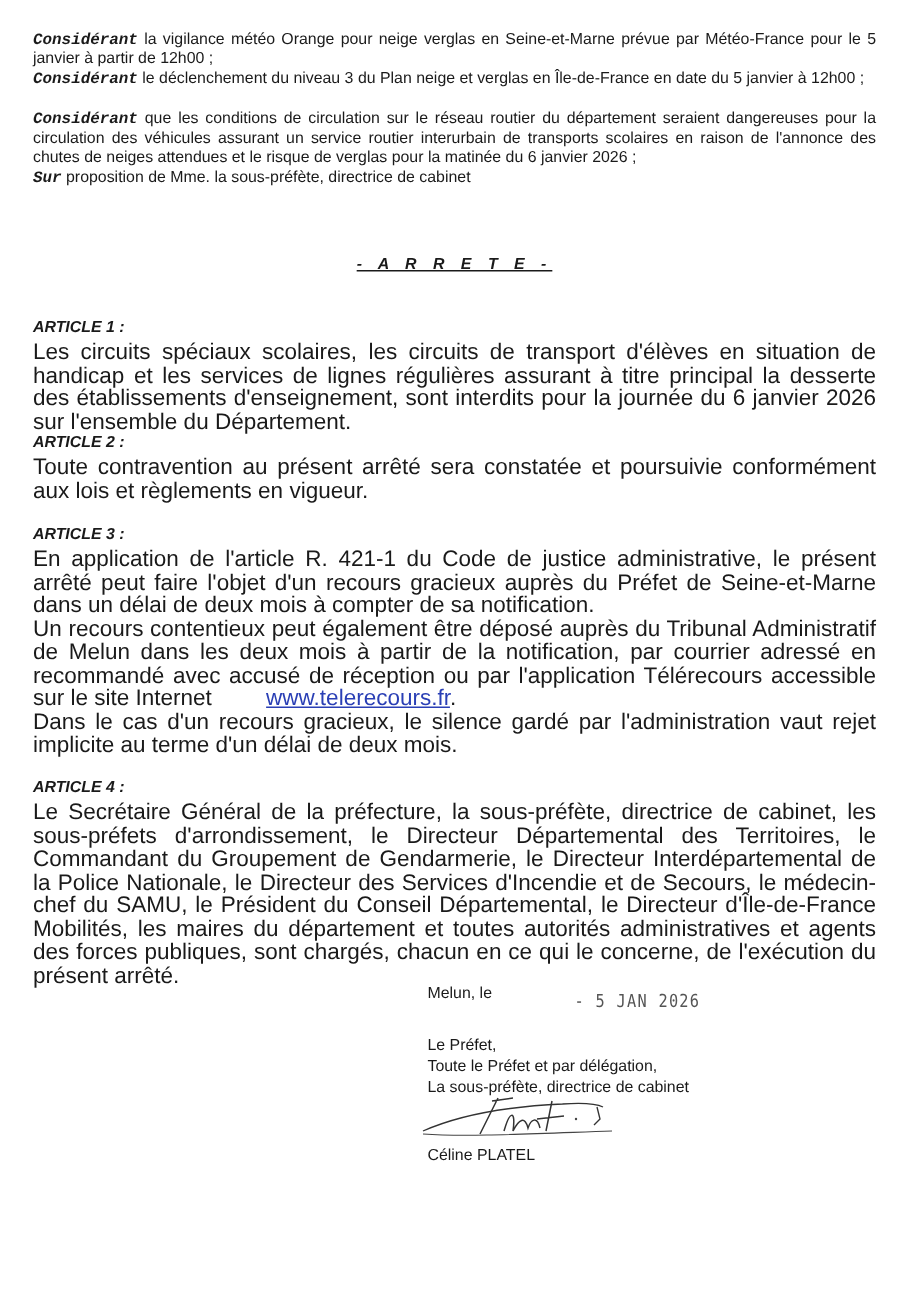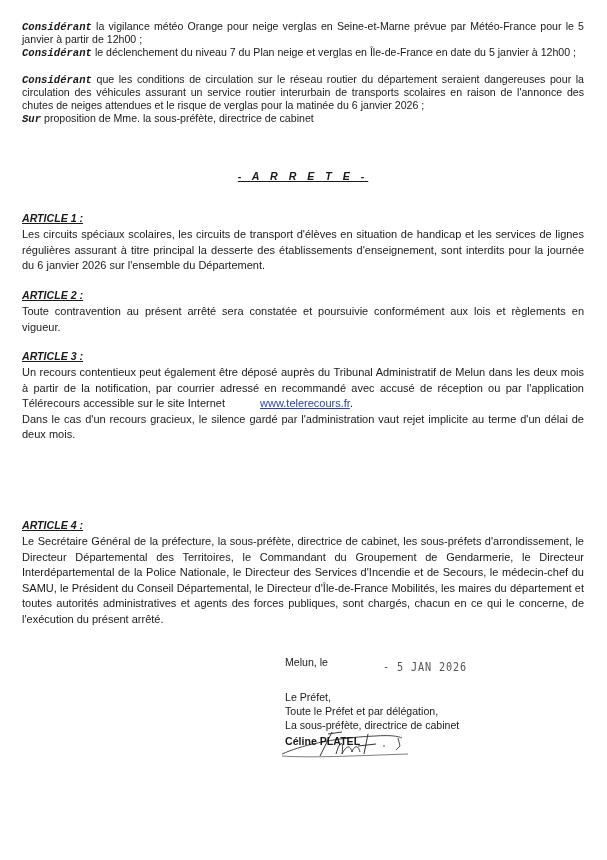--- a/index.html
+++ b/index.html
@@ -10,45 +10,45 @@
     }
     .page { position: absolute; left: 22px; top: 0; width: 562px; }
     .consid { position: absolute; left: 0; width: 562px; text-align: justify; text-align-last: left; }
     .consid .kw { font-weight: bold; font-style: italic; font-family: Liberation Mono, monospace; }
     .arrete-title {
       position: absolute; left: 0; width: 562px; top: 170px; text-align: center;
       font-weight: bold; font-style: italic; letter-spacing: 4px; font-size: 10.6px; text-decoration: underline;
     }
     .article { position: absolute; left: 0; width: 562px; }
     .article h3 {
-      margin: 0 0 3px 0; font-size: 10.6px; font-weight: bold; font-style: italic; line-height: 12px; text-decoration: underline;
+      margin: 0 0 3px 0; font-size: 10.6px; font-weight: bold; font-style: italic; line-height: 12px;
     }
     .article p {
-      margin: 0; text-align: justify; line-height: 15.5px; font-size: 11px;
+      margin: 0; text-align: justify; line-height: 15.5px; font-size: 15px;
     }
     .article p.last { text-align-last: left; }
     a.link { color: #2a3fb5; text-decoration: underline; padding-left: 32px; }
     .sig { position: absolute; left: 285px; width: 260px; font-size: 10.6px; line-height: 14px; }
     .stamp {
       position: absolute; left: 383px; top: 661px; font-family: "DejaVu Sans Mono", monospace;
       font-size: 12px; color: #555; letter-spacing: 1px; transform: scaleX(0.85); transform-origin: left;
     }
     .signature-svg { position: absolute; left: 280px; top: 726px; }
     .page-num { position: absolute; left: 562px; top: 840px; font-size: 8px; color: #333; margin-top: 32px; }
   </style>
 </head>
 <body>
 
 <div class="page">
 
   <div class="consid" style="top:20px">
     <span class="kw">Considérant</span><span> la vigilance météo Orange pour neige verglas en Seine-et-Marne prévue par Météo-France pour le 5 janvier à partir de 12h00 ;</span>
   </div>
   <div class="consid" style="top:46px">
-    <span class="kw">Considérant</span><span> le déclenchement du niveau 7 du Plan neige et verglas en Île-de-France en date du  5 janvier à 12h00 ;</span>
+    <span class="kw">Considérant</span><span> le déclenchement du niveau 3 du Plan neige et verglas en Île-de-France en date du  5 janvier à 12h00 ;</span>
   </div>
   <div class="consid" style="top:73px">
     <span class="kw">Considérant</span><span> que les conditions de circulation sur le réseau routier du département seraient dangereuses pour la circulation des véhicules assurant un service routier interurbain de transports scolaires en raison de l'annonce des chutes de neiges attendues et le risque de verglas pour la matinée du 6 janvier 2026 ;</span>
   </div>
   <div class="consid" style="top:112px">
     <span class="kw">Sur</span><span> proposition de Mme. la sous-préfète, directrice de cabinet</span>
   </div>
 
   <div class="arrete-title">- A R R E T E -</div>
 
@@ -57,20 +57,21 @@
     <p class="last">Les circuits spéciaux scolaires, les circuits de transport d'élèves en situation de handicap et les services de lignes régulières assurant à titre principal la desserte des établissements d'enseignement, sont interdits pour la journée du 6 janvier 2026 sur l'ensemble du Département.</p>
   </div>
 
   <div class="article" style="top:289px">
     <h3>ARTICLE 2 :</h3>
     <p class="last">Toute contravention au présent arrêté sera constatée et poursuivie conformément aux lois et règlements en vigueur.</p>
   </div>
 
   <div class="article" style="top:350px">
     <h3>ARTICLE 3 :</h3>
+    <p class="last">En application de l'article R. 421-1 du Code de justice administrative, le présent arrêté peut faire l'objet d'un recours gracieux auprès du Préfet de Seine-et-Marne dans un délai de deux mois à compter de sa notification.</p>
     <p class="last"><span>Un recours contentieux peut également être déposé auprès du Tribunal Administratif de Melun dans les deux mois à partir de la notification, par courrier adressé en recommandé avec accusé de réception ou par l'application Télérecours accessible sur le site Internet </span><a class="link" href="#">www.telerecours.fr</a><span>.</span></p>
     <p class="last">Dans le cas d'un recours gracieux, le silence gardé par l'administration vaut rejet implicite au terme d'un délai de deux mois.</p>
   </div>
 
   <div class="article" style="top:519px">
     <h3>ARTICLE 4 :</h3>
     <p class="last">Le Secrétaire Général de la préfecture, la sous-préfète, directrice de cabinet, les sous-préfets d'arrondissement, le Directeur Départemental des Territoires, le Commandant du Groupement de Gendarmerie, le Directeur Interdépartemental de la Police Nationale, le Directeur des Services d'Incendie et de Secours, le médecin-chef du SAMU, le Président du Conseil Départemental, le Directeur d'Île-de-France Mobilités, les maires du département et toutes autorités administratives et agents des forces publiques, sont chargés, chacun en ce qui le concerne, de l'exécution du présent arrêté.</p>
   </div>
 </div>
 
@@ -81,15 +82,15 @@
 <div class="sig" style="top:718px">La sous-préfète, directrice de cabinet</div>
 
 <svg class="signature-svg" width="130" height="40" viewBox="0 0 130 40">
   <path d="M2,28 C20,20 50,12 95,10 C110,9 118,10 122,12" stroke="#333" stroke-width="0.9" fill="none"></path>
   <path d="M40,30 L52,6 M48,8 L62,6 M56,28 C60,14 64,14 62,28 C66,20 70,18 72,26 C74,20 78,18 80,26 M88,8 L84,28 M78,20 L96,18" stroke="#333" stroke-width="1" fill="none"></path>
   <path d="M118,12 L120,20 L116,24" stroke="#333" stroke-width="0.9" fill="none"></path>
   <path d="M2,30 C30,32 70,30 128,28" stroke="#444" stroke-width="0.7" fill="none"></path>
   <circle cx="104" cy="20" r="0.8" fill="#444"></circle>
 </svg>
 
-<div class="sig" style="top:734px;font-weight:bold">Céline PLATEL</div>
+<div class="sig" style="top:763px;font-weight:normal">Céline PLATEL</div>
 
 <div class="page-num">2/2</div>
 
 </body></html>

